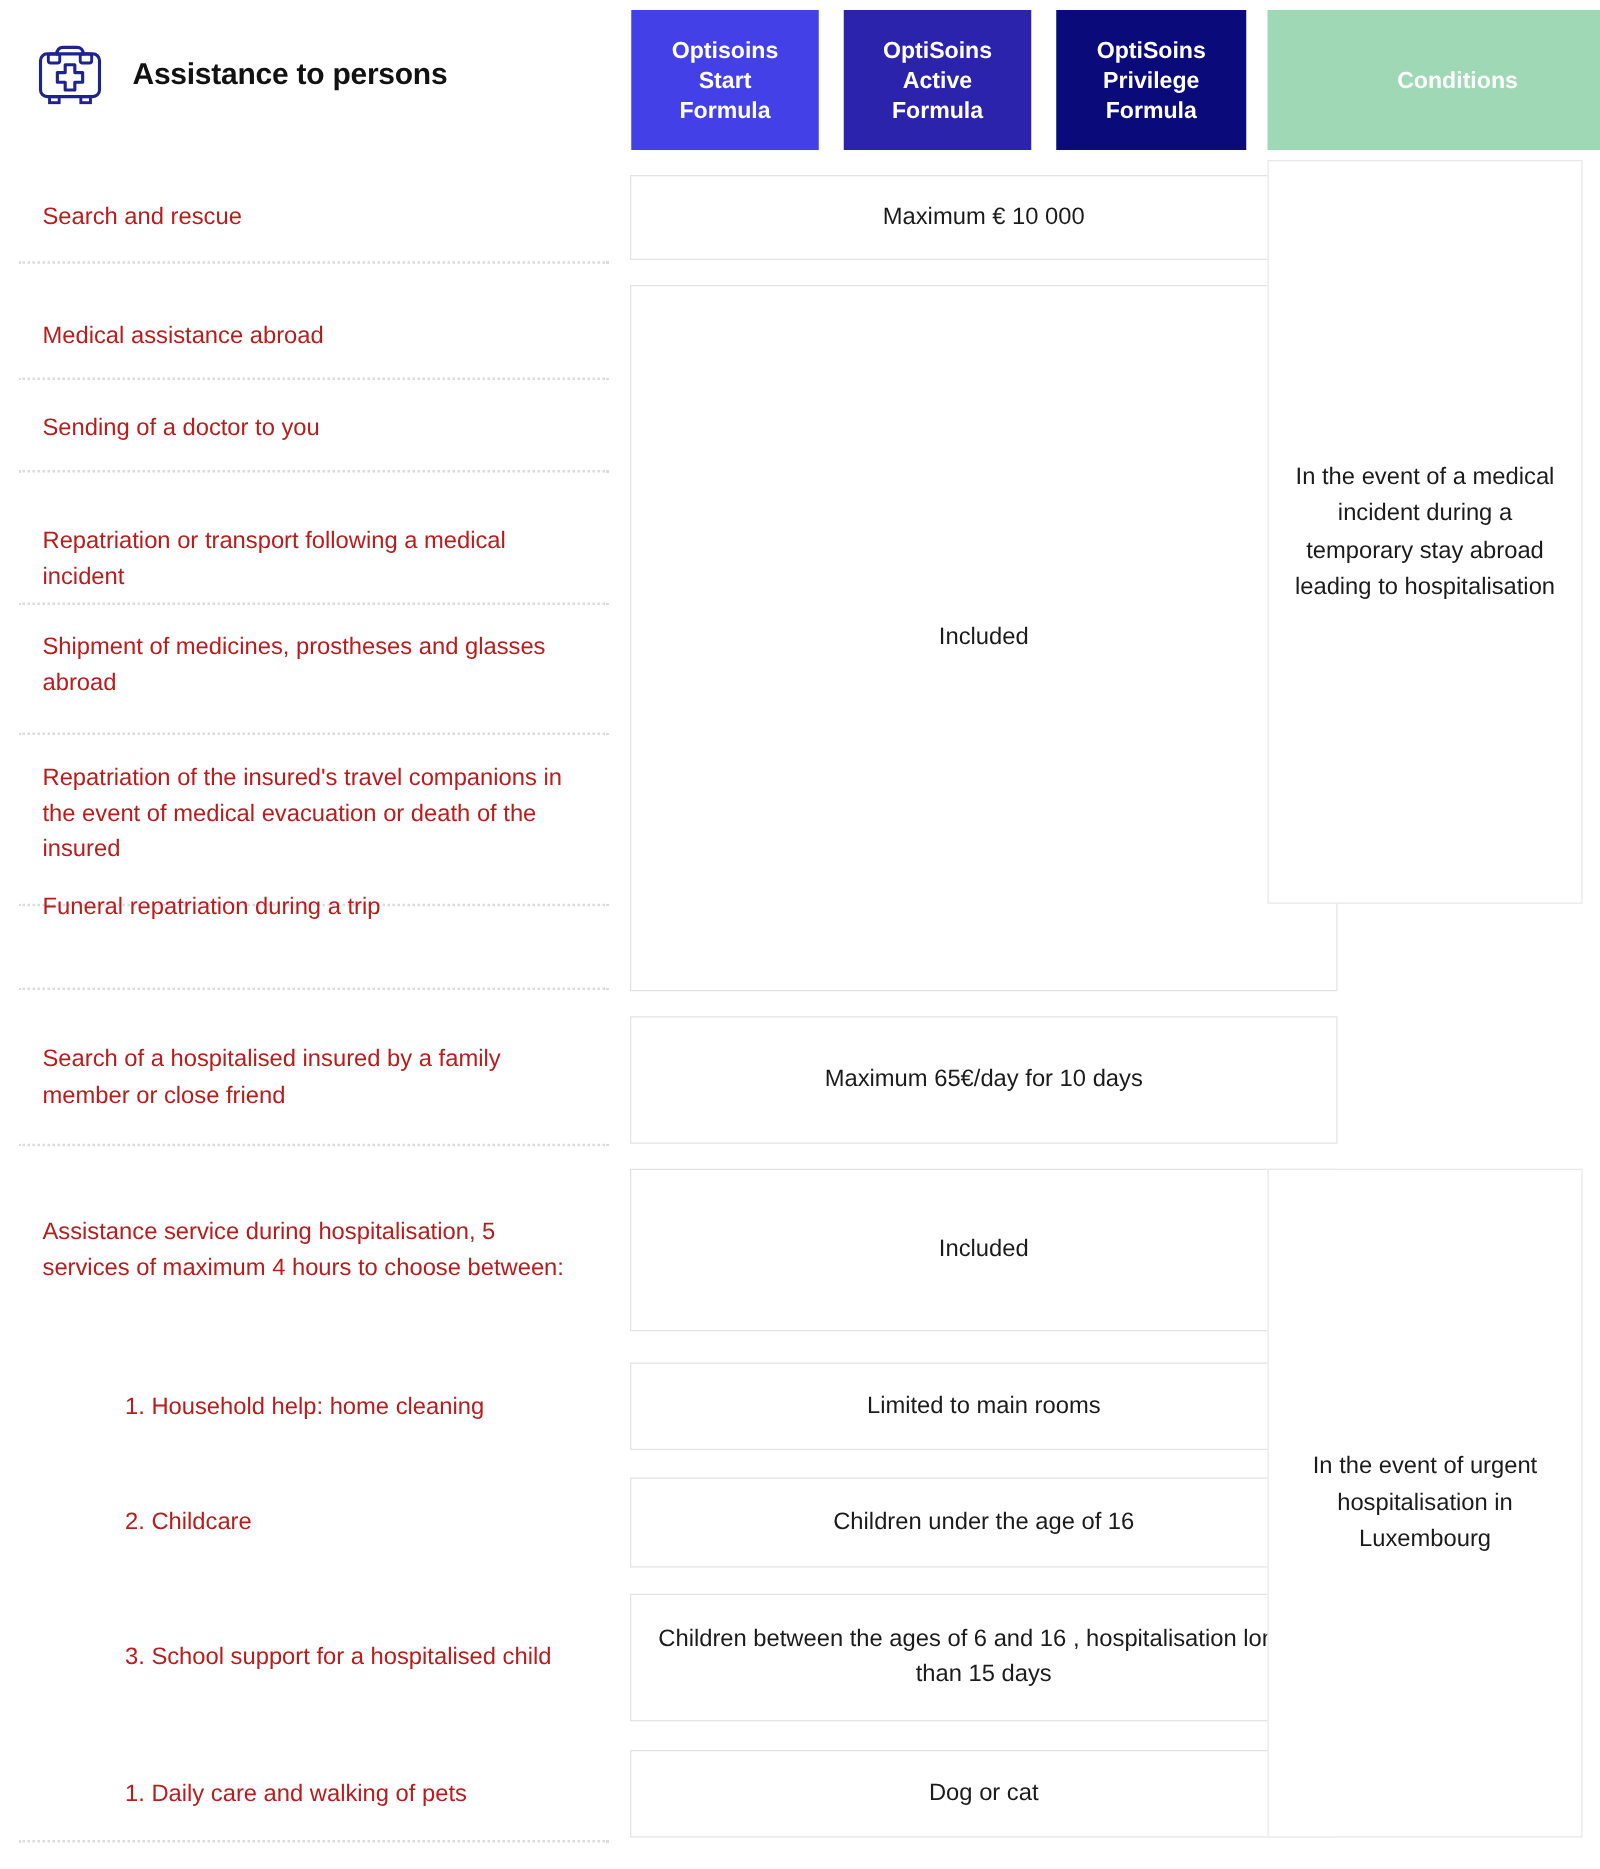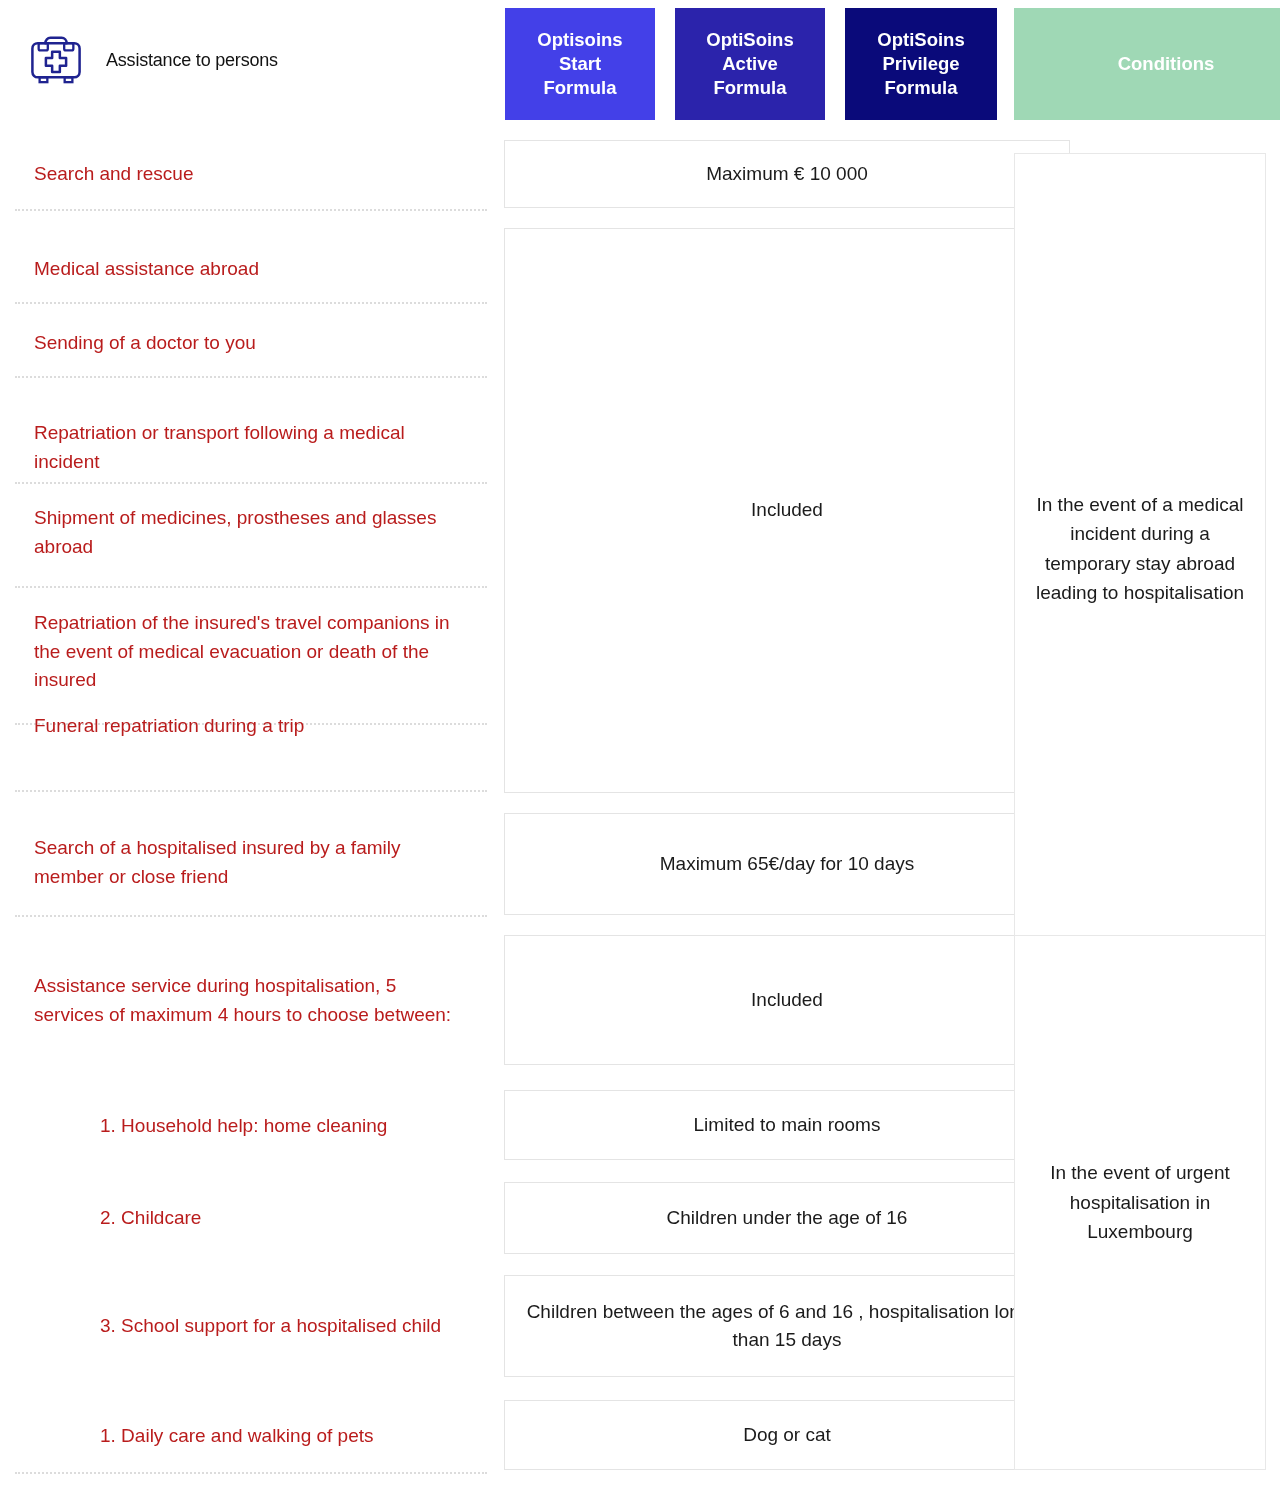--- a/index.html
+++ b/index.html
@@ -34,22 +34,22 @@
     height: 120px;
     display: flex;
     align-items: center;
     gap: 22px;
     padding-left: 28px;
   }
 
   .kit-icon { width: 56px; height: 52px; flex: none; display: block; }
 
   .section-title {
-    font-size: 18px;
-    font-weight: normal;
+    font-size: 24px;
+    font-weight: bold;
     color: #121212;
     letter-spacing: -0.2px;
     white-space: nowrap;
   }
 
   .col-head {
     position: absolute;
     top: 8px;
     height: 112px;
     display: flex;
@@ -244,21 +244,21 @@
   </div>
 
   <div class="value-cell" style="top:1275px;height:102px">
     <span>Children between the ages of 6 and 16 , hospitalisation longer than 15 days</span>
   </div>
 
   <div class="value-cell" style="top:1400px;height:70px">
     <span>Dog or cat</span>
   </div>
 
-  <div class="cond-cell" style="top:153px;height:791px">
+  <div class="cond-cell" style="top:128px;height:595px">
     <span>In the event of a medical incident during a temporary stay abroad leading to hospitalisation</span>
   </div>
 
   <div class="cond-cell" style="top:935px;height:535px">
     <span>In the event of urgent hospitalisation in Luxembourg</span>
   </div>
 
 </div>
 
 </body></html>

